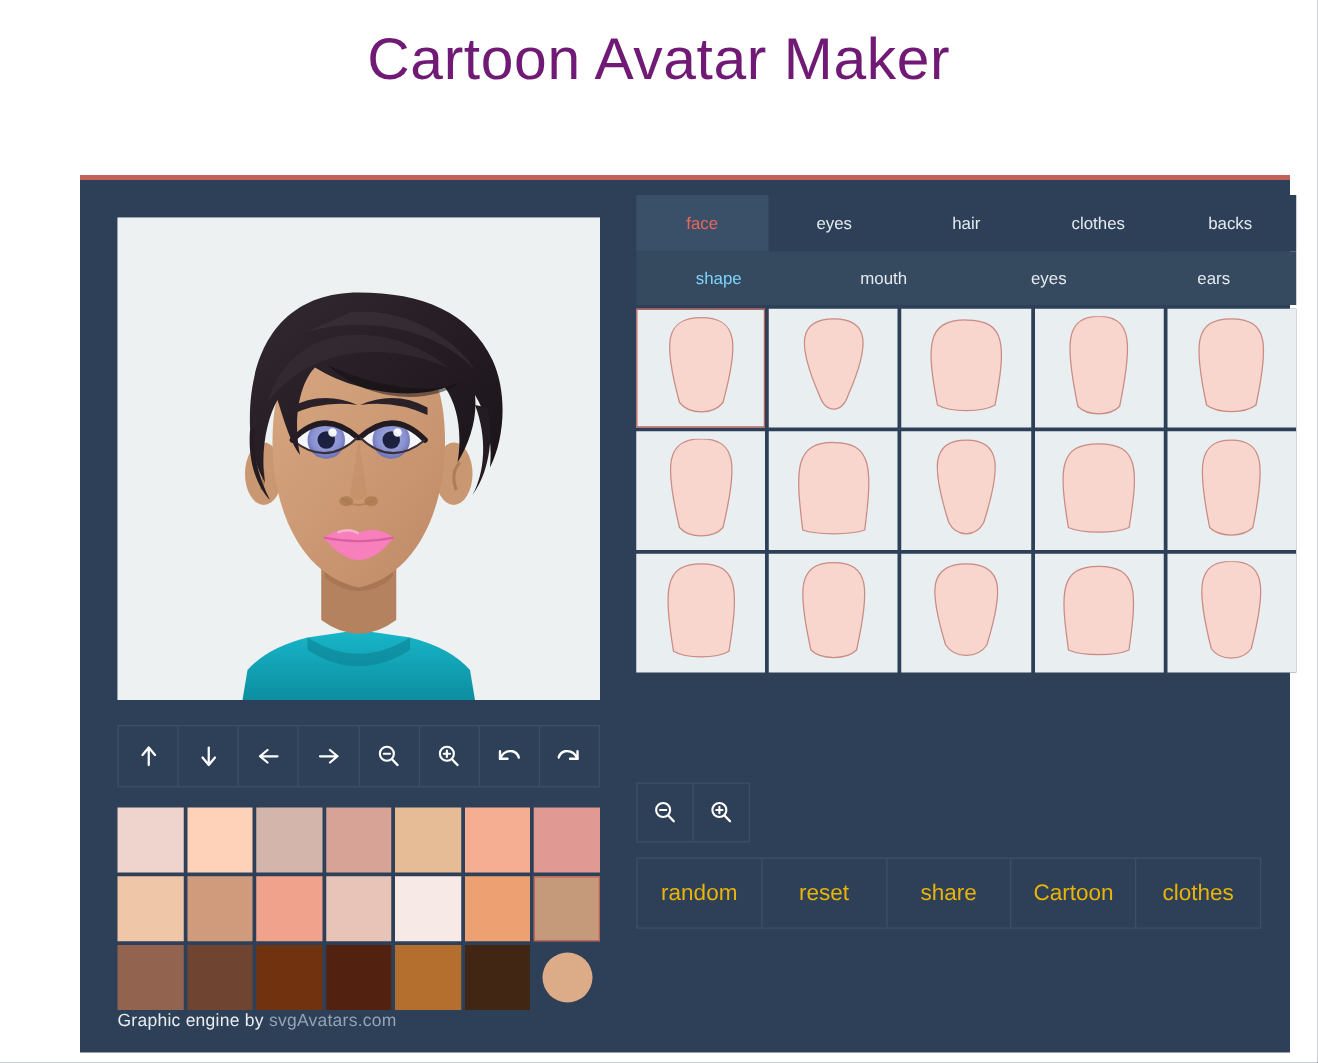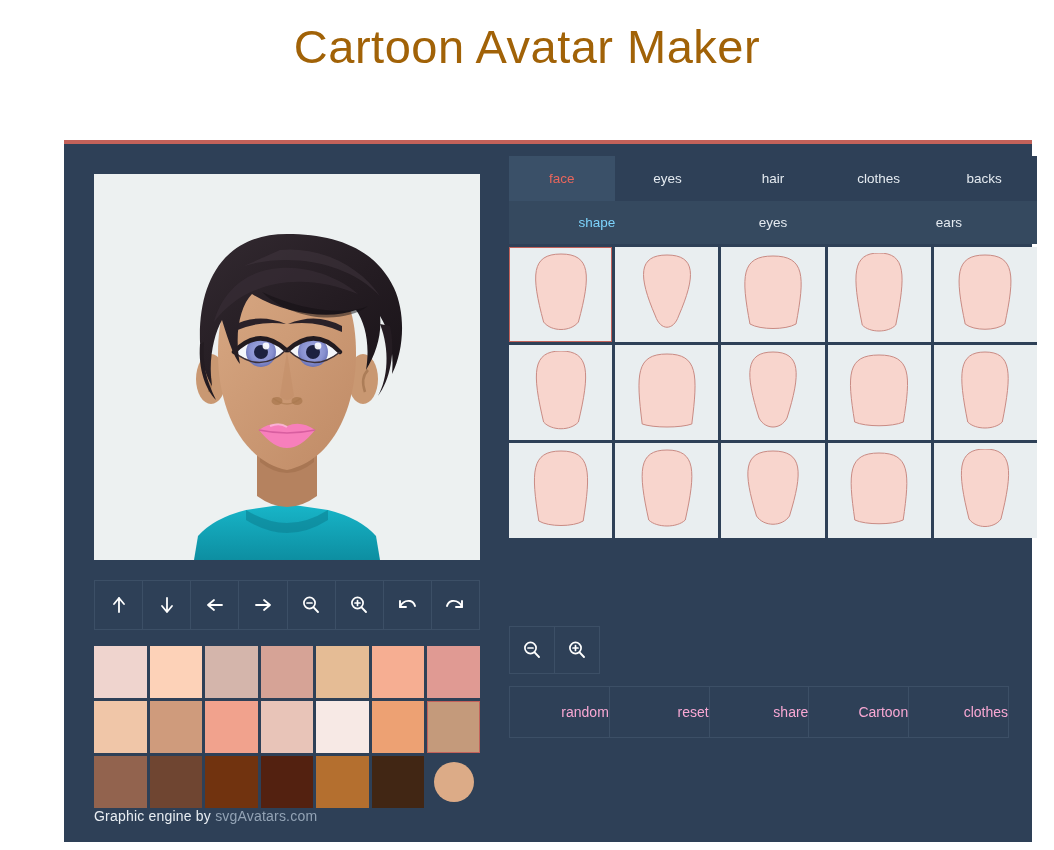--- a/index.html
+++ b/index.html
@@ -7,21 +7,21 @@
     margin: 0; padding: 0;
     width: 1054px; height: 850px;
     background: #ffffff;
     font-family: "Liberation Sans", sans-serif;
     overflow: hidden;
   }
 
   
   .page-title {
     text-align: center;
-    color: #a16207;
+    color: #701a75;
     font-size: 47px;
     font-weight: 400;
     letter-spacing: 0.5px;
     margin: 0;
     padding-top: 16px;
     height: 84px;
     line-height: 62px;
   }
 
   
@@ -167,23 +167,23 @@
   
   .actions {
     position: absolute;
     left: 0; top: 530px;
     width: 500px;
     display: flex;
     border: 1px solid #3c4f66;
   }
   .action-btn {
     flex: 1 1 0;
-    text-align: right;
-    font-size: 14px;
-    color: #f9a8d4;
+    text-align: center;
+    font-size: 18px;
+    color: #eab308;
     padding: 17px 0;
     border-right: 1px solid #3c4f66;
     cursor: pointer;
   }
   .action-btn:last-child { border-right: none; }
 </style>
 </head>
 <body>
 
 <h1 class="page-title">Cartoon Avatar Maker</h1>
@@ -366,20 +366,21 @@
 
     <div class="tabs-primary" id="tabs-primary">
         <div class="tab active">face</div>
         <div class="tab">eyes</div>
         <div class="tab">hair</div>
         <div class="tab">clothes</div>
         <div class="tab">backs</div>
       </div>
     <div class="tabs-secondary" id="tabs-secondary">
         <div class="tab active">shape</div>
+        <div class="tab">mouth</div>
         <div class="tab">eyes</div>
         <div class="tab">ears</div>
       </div>
     <div class="face-grid" id="face-grid">
         <div class="face-cell selected">
           <svg width="80" height="84" viewBox="0 0 80 84">
             <path d="M 40 1 C 70 1 70 22.450000000000003 57.4 69 C 49.57 79 30.43 79 22.6 69 C 10 22.450000000000003 10 1 40 1 Z" fill="#f8d5cd" stroke="#c98b84" stroke-width="1"></path>
           </svg>
         </div>
         <div class="face-cell">

